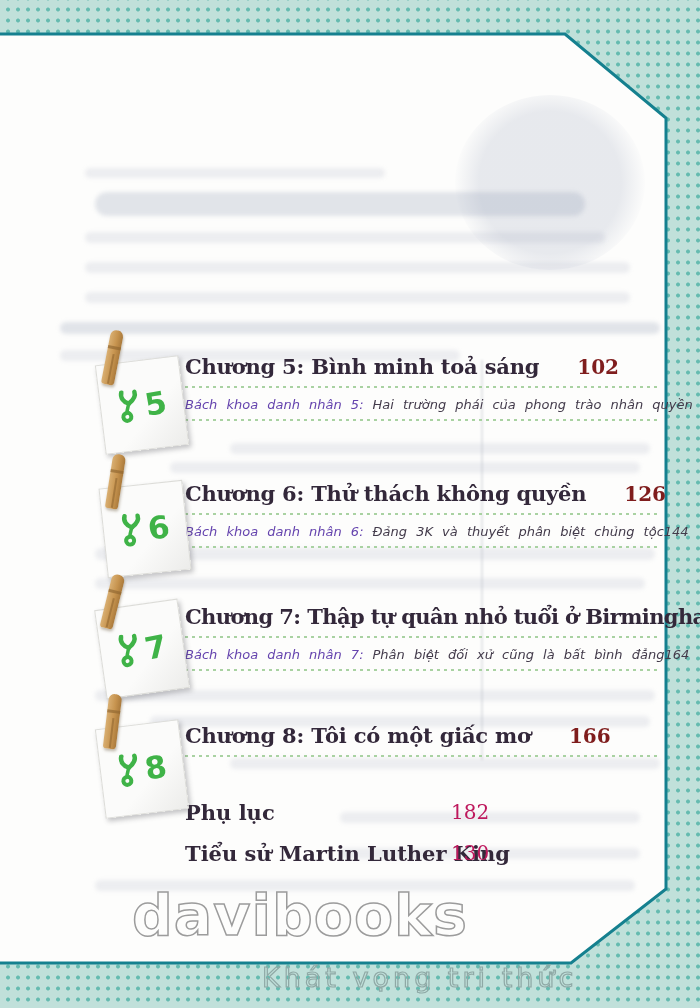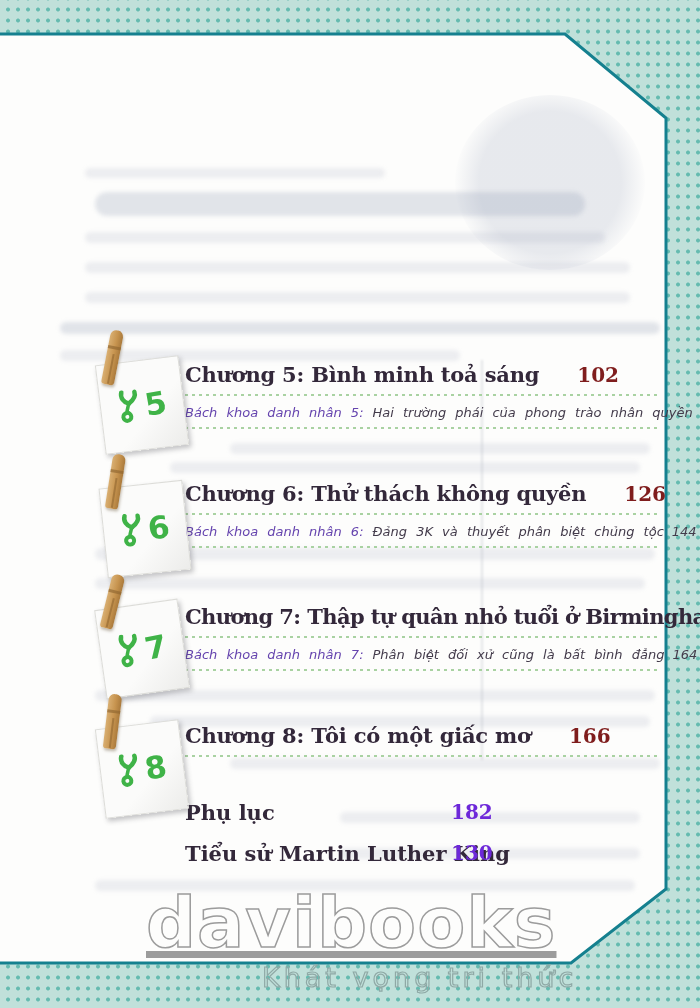--- a/index.html
+++ b/index.html
@@ -27,49 +27,49 @@
     font-family:"DejaVu Serif", serif;font-weight:700;font-size:21px;
     color:#33283a;letter-spacing:-0.2px;white-space:nowrap;
   }
   .chap-page{font-family:"DejaVu Serif", serif;font-weight:700;font-size:20px;color:#7f1d1d;}
   .dash{height:2px;margin-top:7px;
     background:repeating-linear-gradient(90deg,#a9d2a2 0 3px, transparent 3px 7px);}
   .sub-row{display:flex;align-items:baseline;margin-top:9px;
     font-style:italic;font-size:13px;color:#433b4b;word-spacing:5px;white-space:nowrap;}
   .sub-prefix{color:#6544ae;margin-right:9px;}
   .sub-text{flex:1;}
-  .sub-page{margin-left:8px;}
+  .sub-page{margin-left:0;}
 
   
   .extra-row{position:absolute;left:185px;width:476px;}
   .extra-title{font-family:"DejaVu Serif", serif;font-weight:700;font-size:21px;color:#33283a;white-space:nowrap;}
-  .extra-page{position:absolute;left:266px;top:0;font-family:"DejaVu Serif", serif;font-weight:700;font-size:20px;color:#6d28d9;}
+  .extra-page{position:absolute;left:266px;top:0;font-family:"DejaVu Serif", serif;font-weight:400;font-size:20px;color:#be185d;}
 
   
   .note-wrap{position:absolute;z-index:4;}
   .note{
     width:82px;height:88px;background:linear-gradient(135deg,#fbfbfa 60%,#ececea);
     border:1px solid #dcdcd8;box-shadow:2px 3px 5px rgba(60,60,70,0.30);
     transform:rotate(-7deg);display:flex;align-items:center;justify-content:center;gap:1px;
   }
   .note-num{font-size:31px;font-weight:700;color:#3fb347;transform:rotate(-3deg);}
   .pin{
     position:absolute;width:13px;height:55px;left:6px;top:-30px;z-index:5;
     background:linear-gradient(90deg,#d9af72,#c7944f 55%,#aa7a3c);
     border-radius:6px 6px 3px 3px;transform:rotate(11deg);
     box-shadow:1px 2px 3px rgba(80,60,30,0.35);
   }
   .pin::before{content:"";position:absolute;left:0;top:16px;width:13px;height:3px;background:#8f6630;opacity:.65;}
   .pin::after{content:"";position:absolute;left:6px;top:24px;width:1.5px;height:30px;background:#8f6630;opacity:.6;}
 
   
   .wm{
-    position:absolute;left:146px;top:882px;z-index:6;
-    font-size:70px;font-weight:700;letter-spacing:1px;
-    color:transparent;text-decoration:underline;-webkit-text-stroke:1.5px #9c9c9c;
+    position:absolute;left:132px;top:882px;z-index:6;
+    font-size:57px;font-weight:700;letter-spacing:1px;
+    color:transparent;-webkit-text-stroke:1.5px #9c9c9c;
   }
   .wm-tag{
     position:absolute;left:262px;top:962px;z-index:6;
     font-size:27px;font-weight:400;letter-spacing:4px;
     color:transparent;-webkit-text-stroke:1.2px #8fa9a6;
   }
 </style>
 </head>
 <body>
 
@@ -92,21 +92,21 @@
 <div class="ghost" style="left:95px;top:690px;width:560px;height:11px;"></div>
 <div class="ghost" style="left:150px;top:716px;width:500px;height:11px;"></div>
 <div class="ghost" style="left:230px;top:758px;width:430px;height:11px;"></div>
 <div class="ghost" style="left:340px;top:812px;width:300px;height:11px;"></div>
 <div class="ghost" style="left:340px;top:848px;width:300px;height:11px;"></div>
 <div class="ghost" style="left:95px;top:880px;width:540px;height:11px;"></div>
 <div class="crease" style="left:481px;top:360px;height:400px;"></div>
 
 <div class="content">
 
-  <div class="chapter" style="top:362px;">
+  <div class="chapter" style="top:354px;">
     <div class="title-row">
       <span class="chap-title">Chương 5: Bình minh toả sáng</span>
       <span class="chap-page">102</span>
     </div>
     <div class="dash"></div>
     <div class="sub-row">
       <span class="sub-prefix">Bách khoa danh nhân 5:</span>
       <span class="sub-text">Hai trường phái của phong trào nhân quyền</span>
 
     </div>

